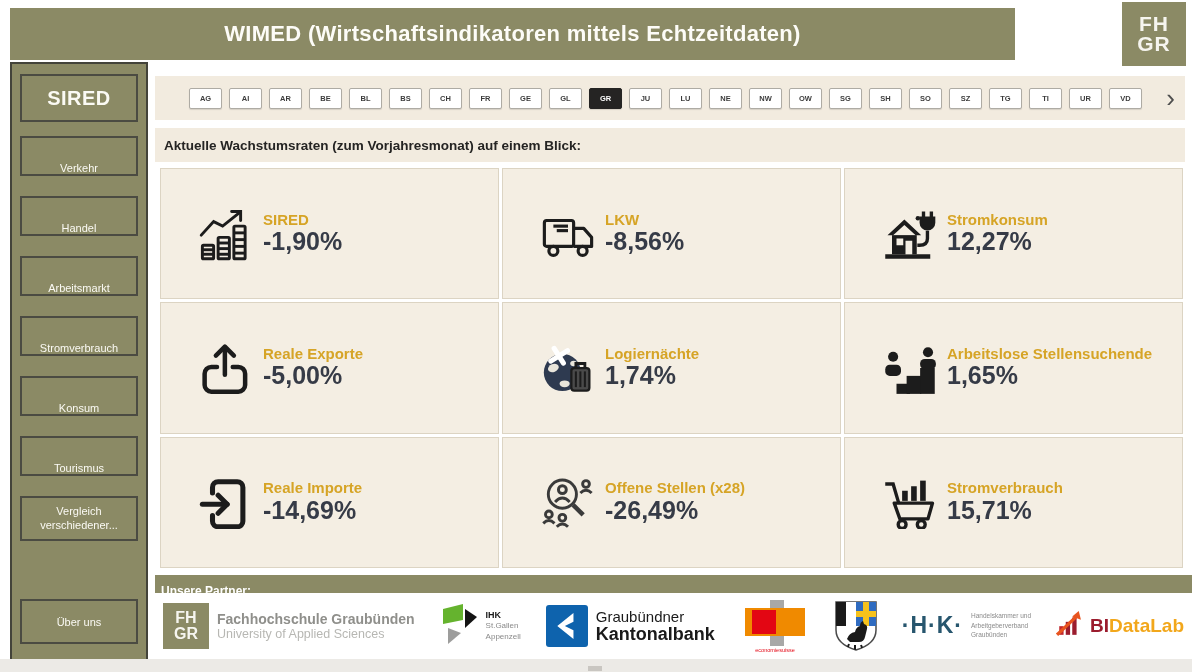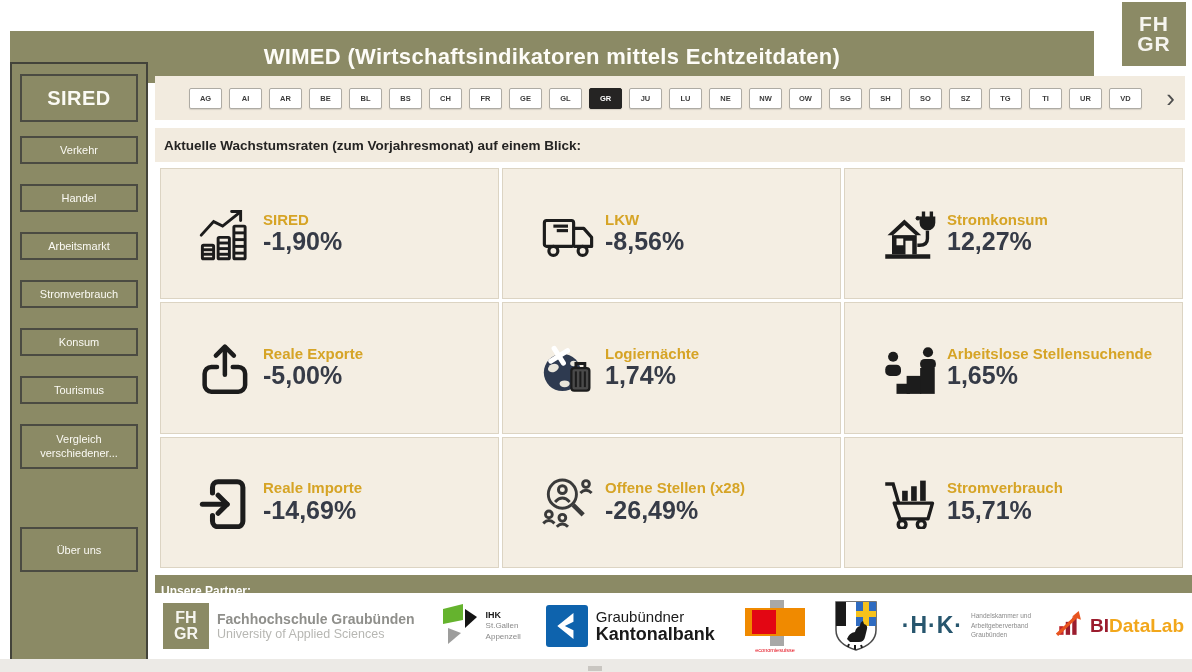--- a/index.html
+++ b/index.html
@@ -1,37 +1,37 @@
 <!DOCTYPE html>
 <html><head>
 <meta charset="utf-8">
 <style>
   * { margin:0; padding:0; box-sizing:border-box; }
   html,body { width:1192px; height:672px; background:#ffffff; overflow:hidden;
               font-family:"Liberation Sans", sans-serif; }
   .stage { position:relative; width:1192px; height:672px; background:#fff; }
 
   
-  .app-header { position:absolute; left:10px; top:8px; width:1084px; height:52px;
-                background:#8b8a65; display:flex; align-items:center; justify-content:center;margin-top:23px; }
+  .app-header { position:absolute; left:10px; top:8px; width:1005px; height:52px;
+                background:#8b8a65; display:flex; align-items:center; justify-content:center; }
   .app-header h1 { color:#fdfcf7; font-size:22px; font-weight:bold; letter-spacing:.3px; }
   .fhgr-logo { position:absolute; left:1122px; top:2px; width:64px; height:64px;
                background:#8b8a65; color:#f6f5ef; display:flex; flex-direction:column;
                align-items:center; justify-content:center; font-size:21px; font-weight:bold;
                line-height:.95; letter-spacing:1px; }
 
   
   .sidebar { position:absolute; left:10px; top:62px; width:138px; height:604px;
              background:#8b8a65; border:2px solid #43433a; padding-top:10px;
              display:flex; flex-direction:column; align-items:center; }
   .side-btn { width:118px; border:2px solid #4b4b42; background:#8b8a65; color:#fbfaf4;
               display:flex; align-items:center; justify-content:center; text-align:center;
               font-size:11px; cursor:pointer; }
   .side-btn.title { height:48px; margin-bottom:14px; font-size:20px; font-weight:bold; letter-spacing:.5px; }
-  .side-btn.std   { height:28px; margin-bottom:20px; }
+  .side-btn.std   { height:40px; margin-bottom:20px;align-items:flex-end; }
   .side-btn.two-line { height:45px; margin-bottom:58px; line-height:1.25; padding:0 6px; }
   .side-btn.last  { height:45px; }
 
   
   .canton-strip { position:absolute; left:155px; top:76px; width:1030px; height:44px;
                   background:#f2ebdf; display:flex; align-items:center; padding:0 10px 0 34px;justify-content:center; }
   .canton-row { display:flex; gap:7px; flex:1; }
   .canton { width:33px; height:21px; background:#fff; border:1px solid #aeaba4; border-radius:2px;
             font-family:"Liberation Sans", sans-serif; font-size:7.5px; font-weight:bold;
             color:#3c3c3c; cursor:pointer; box-shadow:0 1px 1px rgba(0,0,0,.12); }

